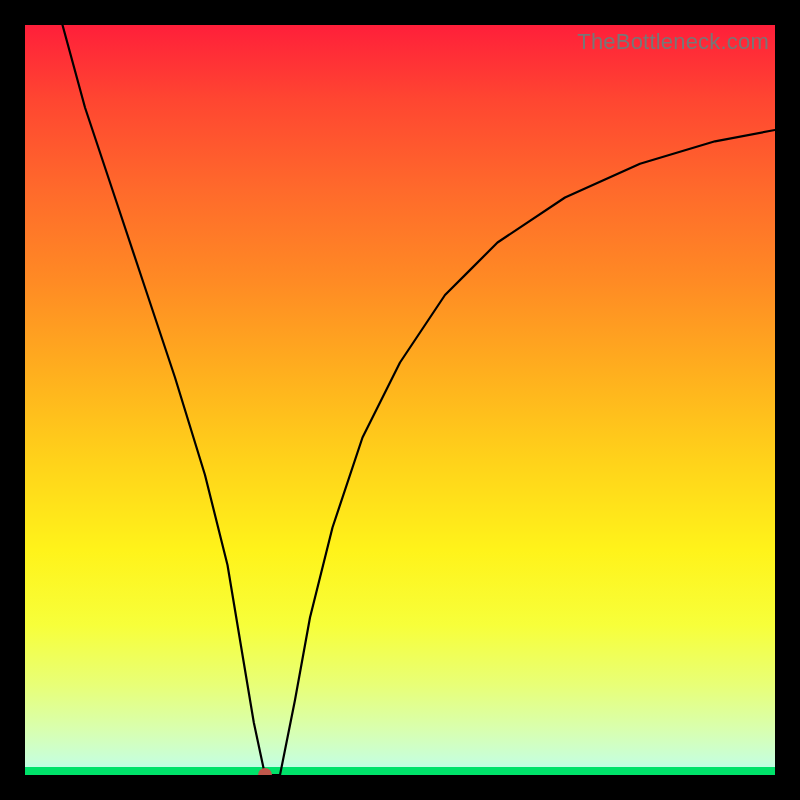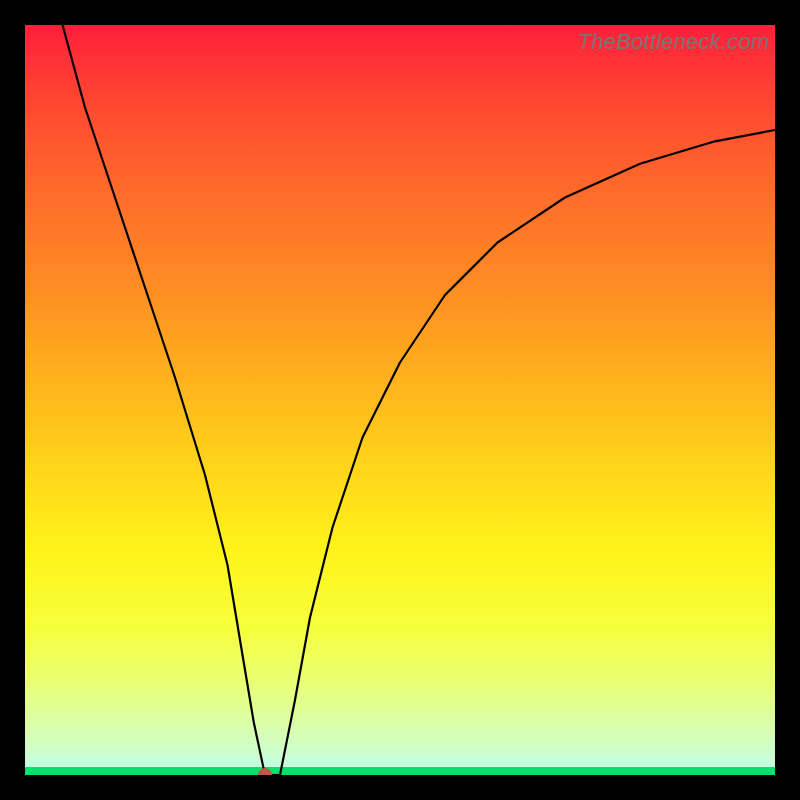--- a/index.html
+++ b/index.html
@@ -8,21 +8,20 @@
     width: 800px;
     height: 800px;
     background: #000;
     overflow: hidden;
     font-family: Arial, Helvetica, sans-serif;
   }
   .frame {
     position: absolute;
     inset: 0;
     background: #000;
-    font-style: italic;
   }
   .plot-area {
     position: absolute;
     left: 25px;
     top: 25px;
     width: 750px;
     height: 750px;
     
     background:
       linear-gradient(to bottom, #00e26a 0%, #00e26a 100%) 0 742px / 100% 8px no-repeat,

